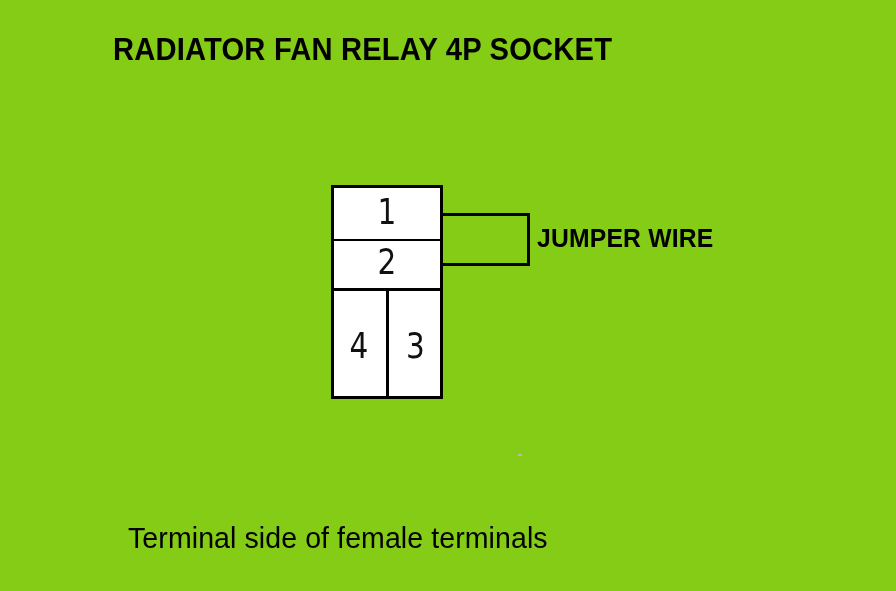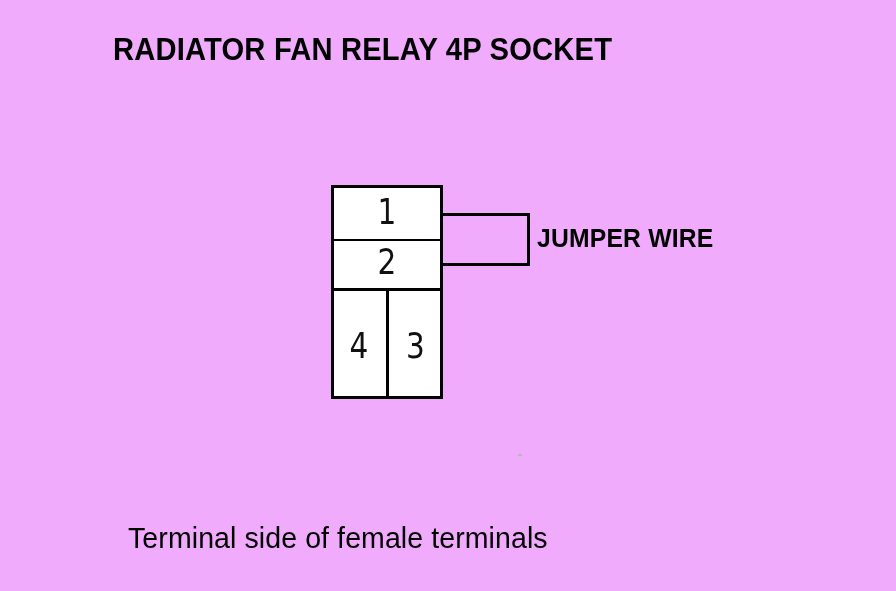--- a/index.html
+++ b/index.html
@@ -10,21 +10,21 @@
     width: 896px;
     height: 591px;
     background: #ffffff;
     font-family: "Liberation Sans", sans-serif;
     overflow: hidden;
   }
   #canvas {
     position: relative;
     width: 896px;
     height: 591px;
-    background: #f0abfc;
+    background: #84cc16;
   }
 
   
   .title {
     position: absolute;
     left: 113px;
     top: 33px;
     font-family: "Liberation Sans", sans-serif;
     font-weight: bold;
     font-size: 31px;

